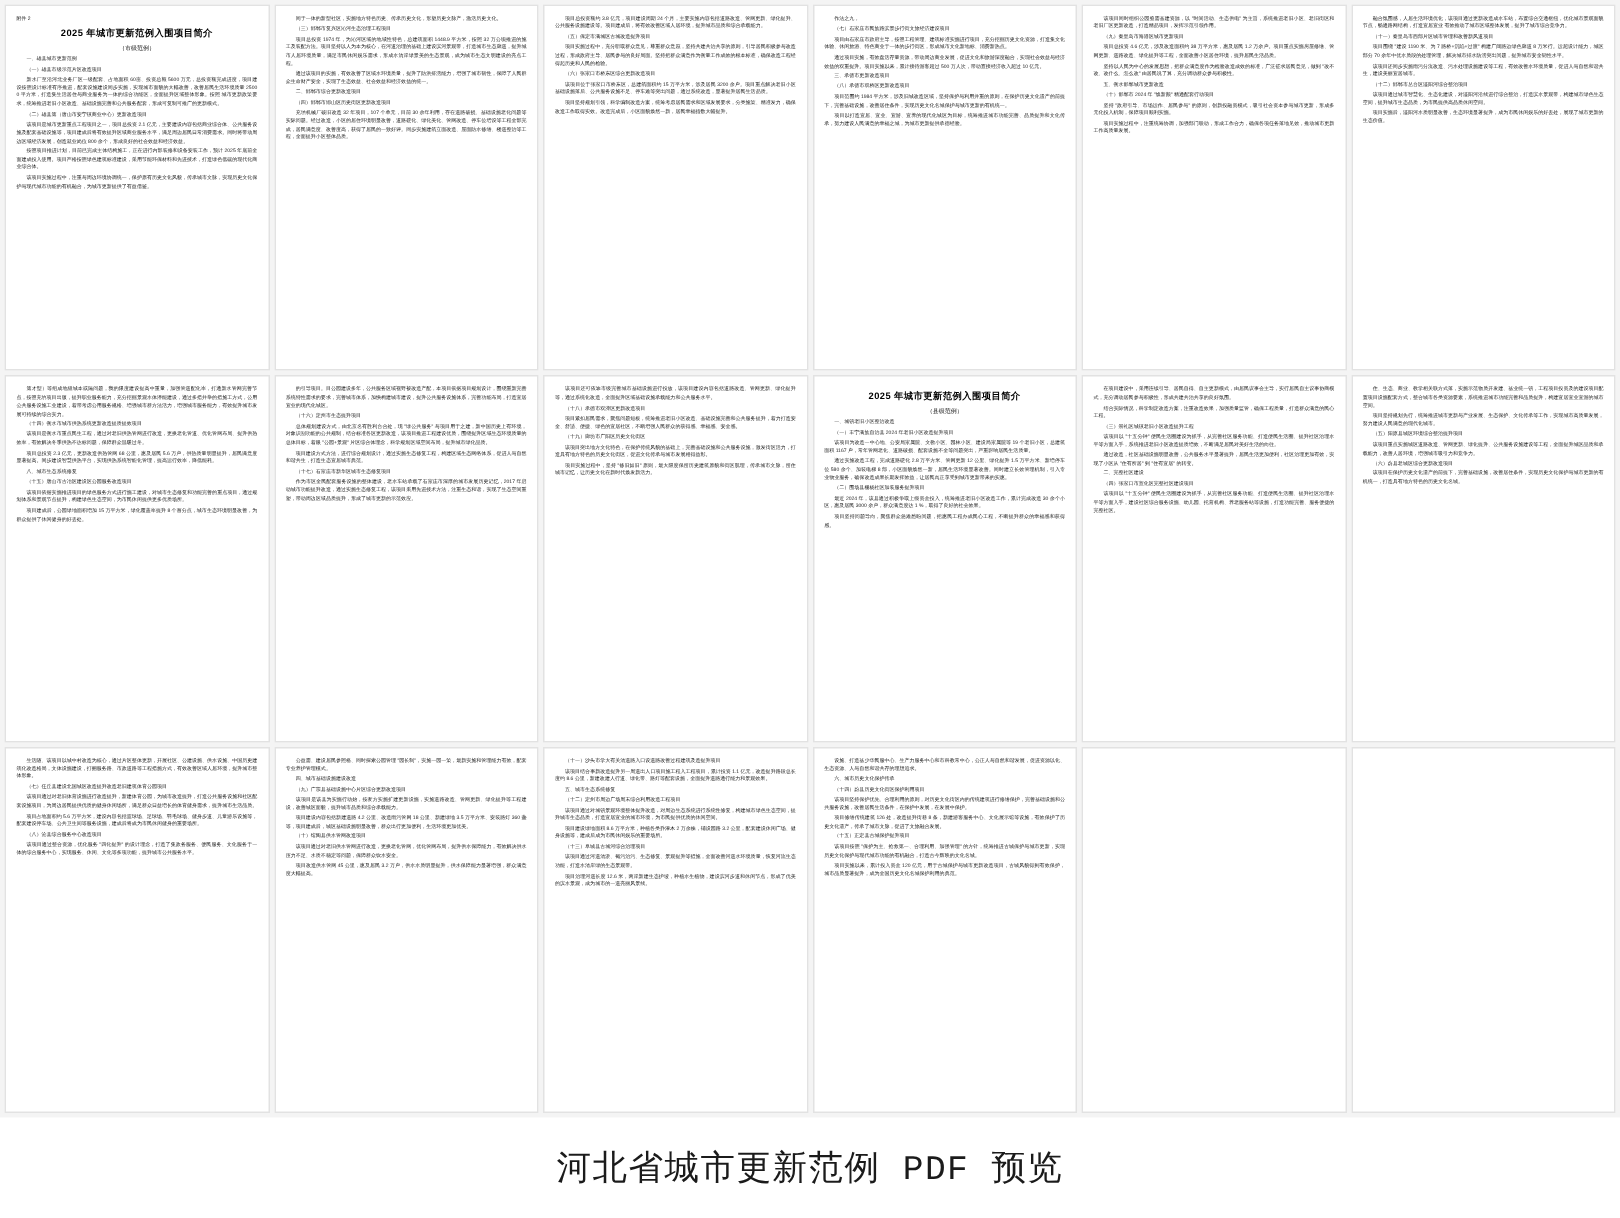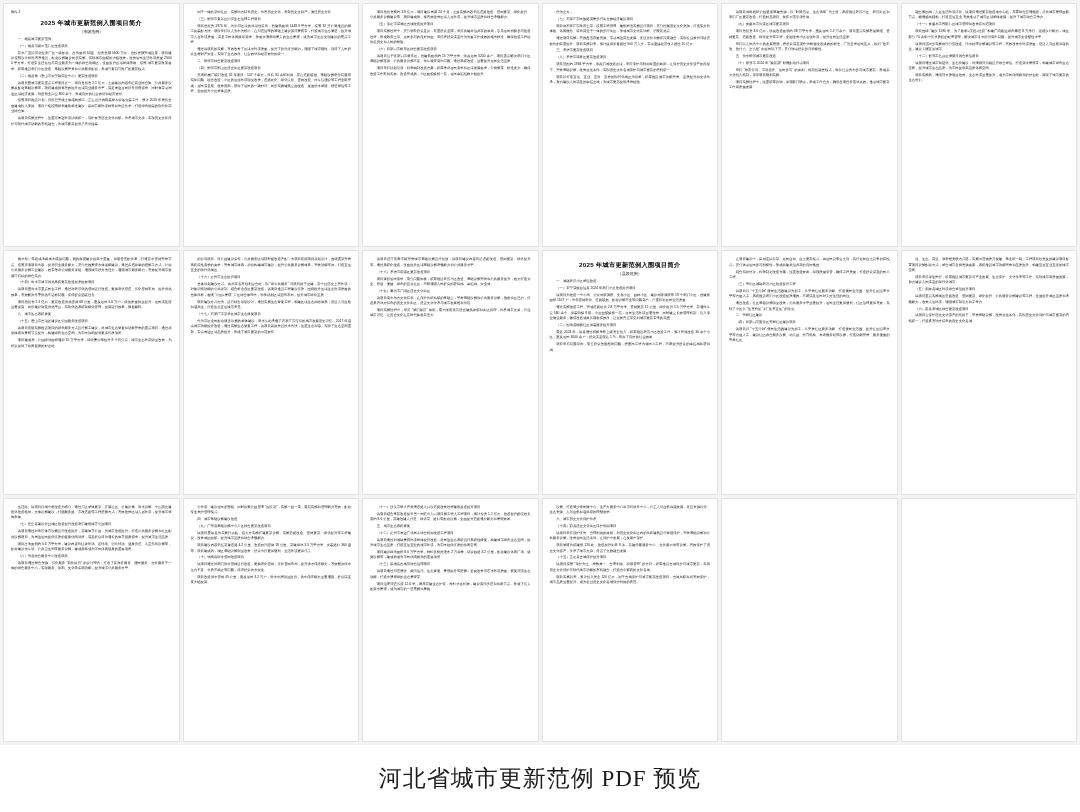--- a/index.html
+++ b/index.html
@@ -73,21 +73,21 @@
     height:67px;
     background:#ffffff;
     display:flex;
     align-items:center;
     justify-content:center;
   }
   .caption-text{
     font-size:23px;
     color:#1b1b1b;
     letter-spacing:1px;
-    font-family:Liberation Serif, serif;
+    font-family:Liberation Mono, monospace;
   }
 </style>
 </head>
 <body>
 
 <div id="page">
 
   <div class="sheet-grid">
 
     <div class="sheet">

